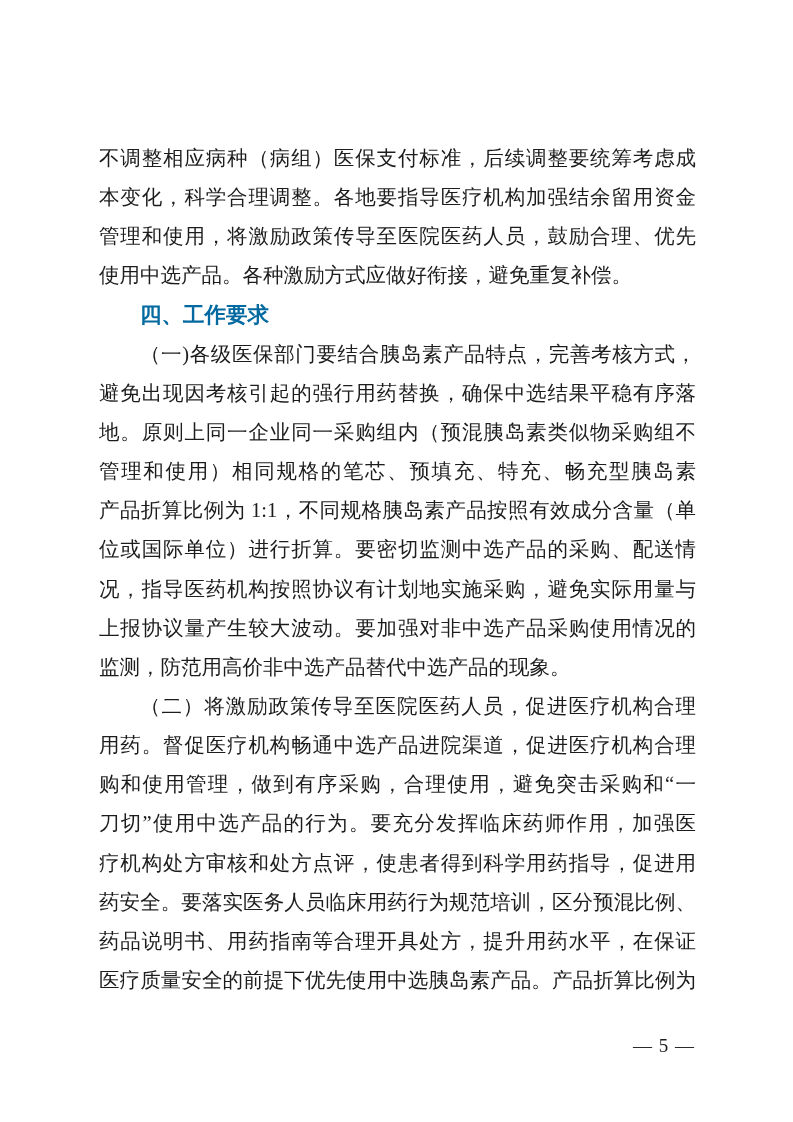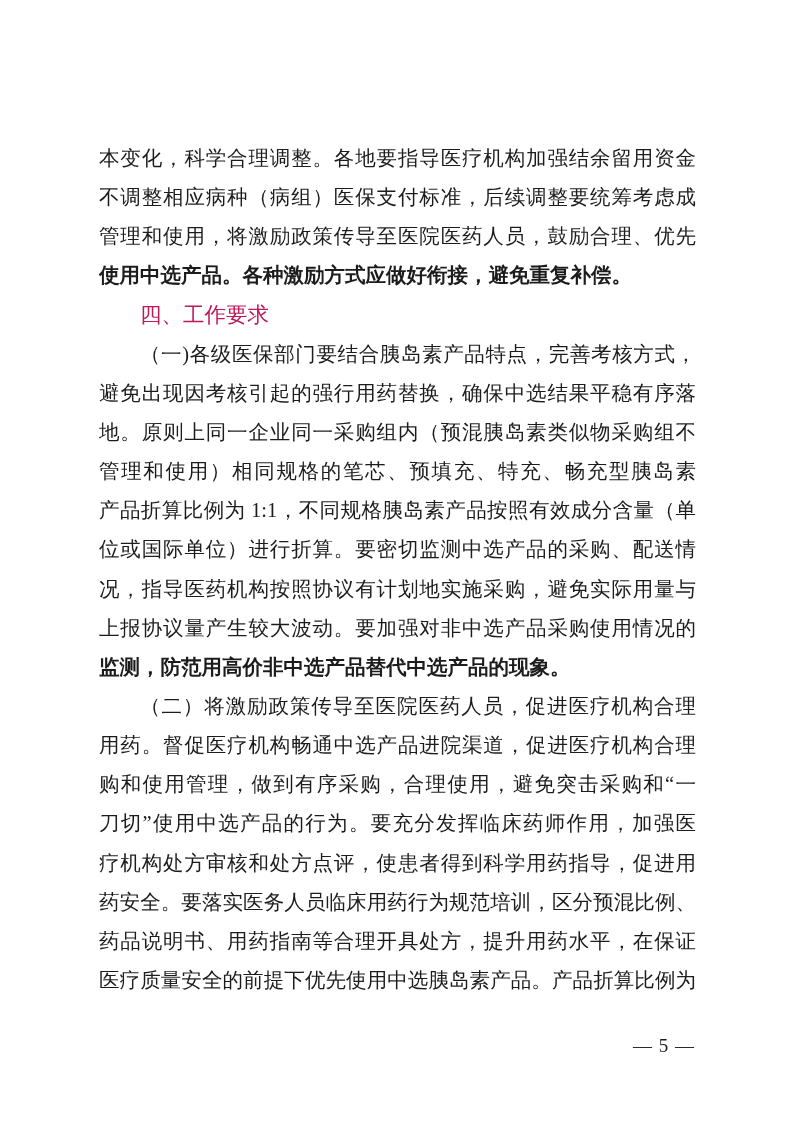--- a/index.html
+++ b/index.html
@@ -36,49 +36,48 @@
     white-space: nowrap;
     color: #1c1c1c;
   }
   .line.justify {
     white-space: normal;
     text-align: justify;
     text-align-last: justify;
   }
   .line.left {
     text-align: left;
-    font-weight: bold;
   }
   .line.indent {
     text-indent: 41px;
   }
   .line.heading {
-    font-weight: 400;
+    font-weight: 700;
     font-family: "Liberation Sans", "DejaVu Sans", sans-serif;
     font-size: 21.5px;
-    color: #be185d;
+    color: #0369a1;
   }
   .page-num {
     position: absolute;
     top: 1035px;
     right: 98px;
     font-size: 19px;
     letter-spacing: 1px;
     color: #1c1c1c;
   }
 </style>
 </head>
 <body>
 
 <div class="page">
   <div class="textblock">
 
     <div class="para">
+      <div class="line justify">不调整相应病种（病组）医保支付标准，后续调整要统筹考虑成</div>
       <div class="line justify">本变化，科学合理调整。各地要指导医疗机构加强结余留用资金</div>
-      <div class="line justify">不调整相应病种（病组）医保支付标准，后续调整要统筹考虑成</div>
       <div class="line justify">管理和使用，将激励政策传导至医院医药人员，鼓励合理、优先</div>
       <div class="line left">使用中选产品。各种激励方式应做好衔接，避免重复补偿。</div>
     </div>
 
     <div class="para">
       <div class="line left heading indent">四、工作要求</div>
     </div>
 
     <div class="para">
       <div class="line justify indent">（一)各级医保部门要结合胰岛素产品特点，完善考核方式，</div>

